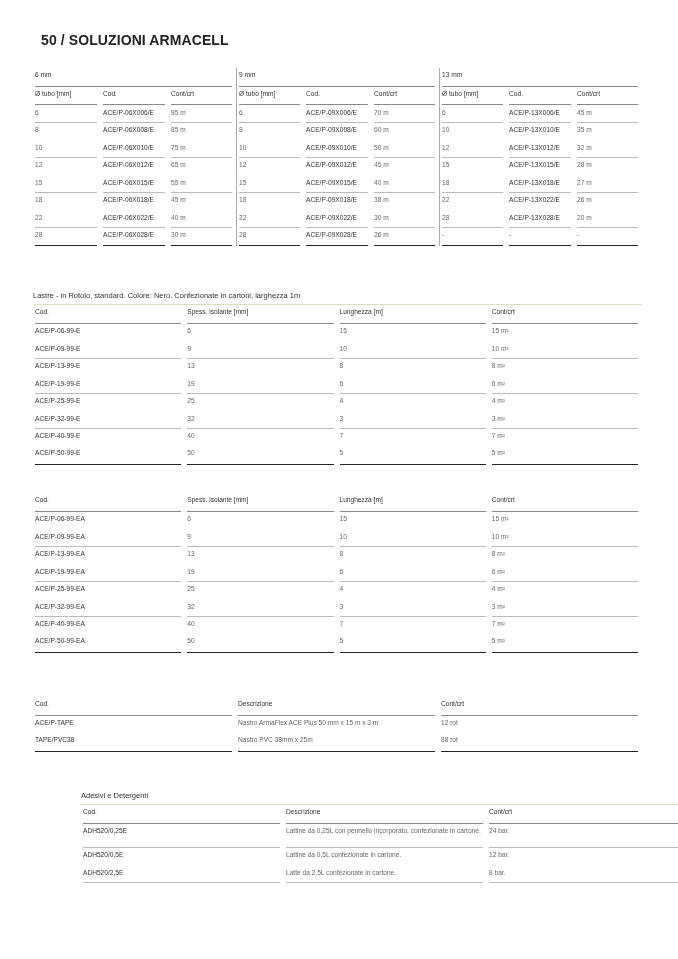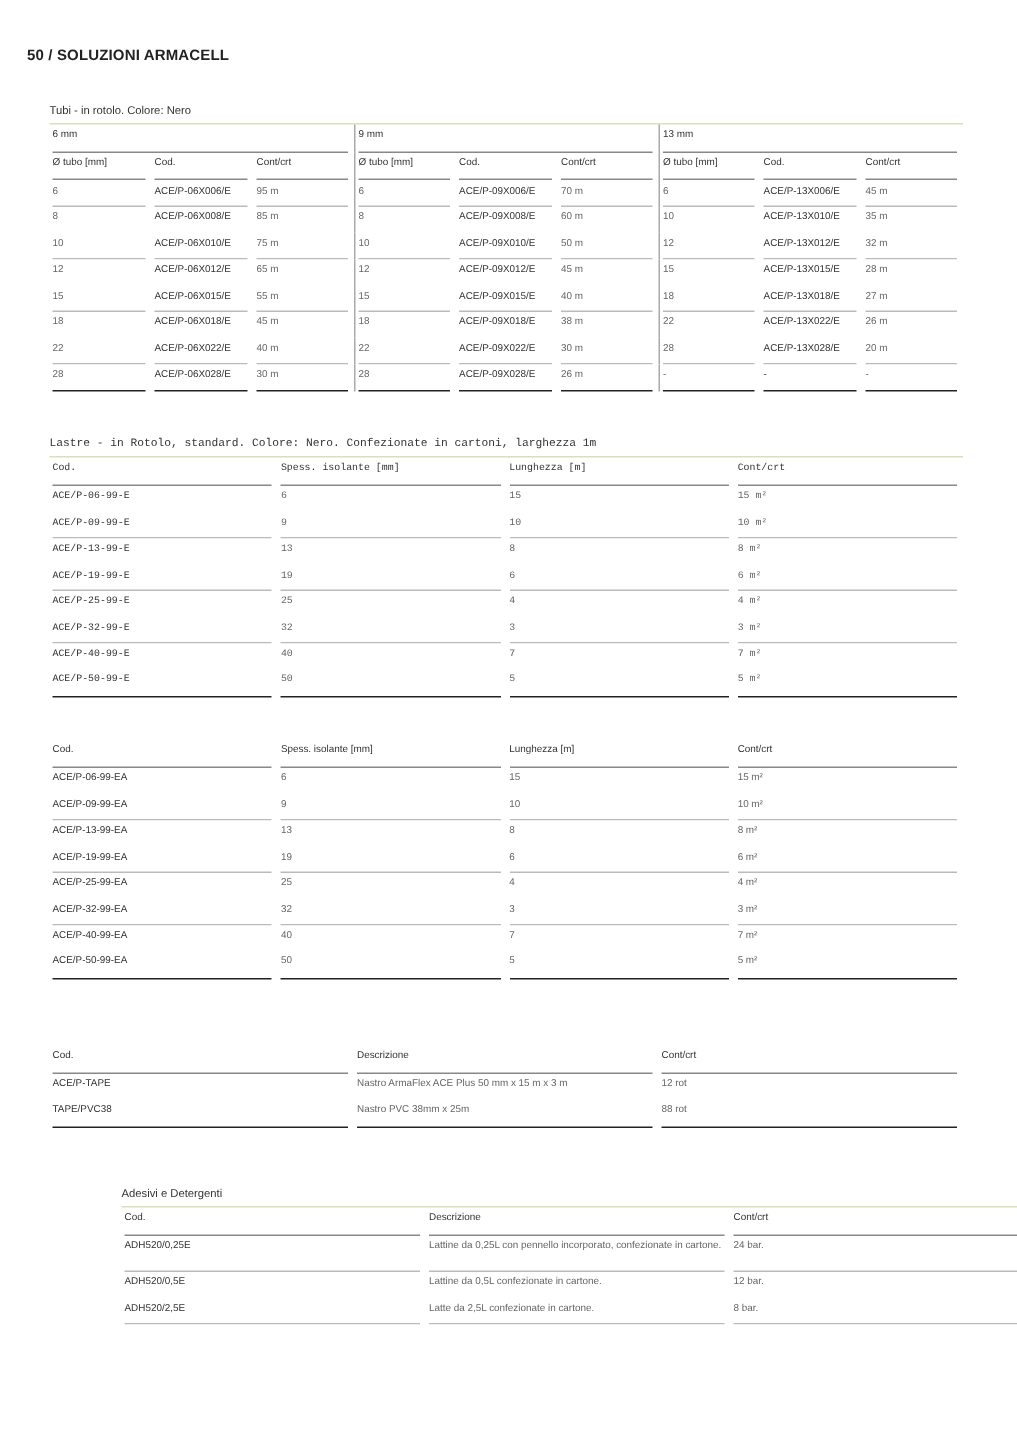--- a/index.html
+++ b/index.html
@@ -1,22 +1,22 @@
 <!DOCTYPE html>
 <html><head>
 <meta charset="utf-8">
 <style>
   html, body { margin: 0; padding: 0; background: #ffffff; }
   body {
     width: 678px; height: 959px; position: relative; overflow: hidden;
     font-family: "Liberation Sans", sans-serif; color: #333;
   }
   .page-header {
-    position: absolute; left: 18px; top: 32px;
-    font-size: 10px; font-weight: bold; color: #222; letter-spacing: 0.1px;
+    position: absolute; left: 41px; top: 32px;
+    font-size: 14px; font-weight: bold; color: #222; letter-spacing: 0.1px;
   }
   .section { position: absolute; left: 33px; width: 609px; }
   .section-title {
     font-size: 7.5px; color: #333; height: 12px; line-height: 12px;
     border-bottom: 1.5px solid #d9e0b8; padding-bottom: 2px;
   }
   table { border-collapse: separate; border-spacing: 0; width: 100%; table-layout: fixed; }
   td, th {
     font-size: 6.6px; text-align: left; font-weight: normal; padding: 0 0 0 2px;
     height: 16.5px; vertical-align: middle; white-space: nowrap; overflow: hidden;
@@ -35,21 +35,20 @@
   .tall td { height: 24px; }
   .tall td > .u { line-height: normal; display:flex; align-items:flex-start; padding-top:3px; box-sizing:border-box; }
   .no-thick tr.last td > .u { border-bottom: 1px solid #bbb; }
 </style>
 </head>
 <body>
 
 <div class="page-header">50 / SOLUZIONI ARMACELL</div>
 
 <div class="section" style="top:68px;">
-  <div class="section-title">Tubi - in rotolo. Colore: Nero</div>
   <table>
     <colgroup>
       <col style="width:68px">
         <col style="width:68px">
         <col style="width:67px">
       <col style="width:68px">
         <col style="width:68px">
         <col style="width:67px">
       <col style="width:68px">
         <col style="width:68px">
@@ -325,21 +324,21 @@
             <span class="u">-</span>
           </td>
           <td class="val">
             <span class="u">-</span>
           </td>
         </tr>
       </tbody>
   </table>
 </div>
 
-<div class="section" style="top:290px;font-family:Liberation Mono, monospace;">
+<div class="section" style="top:290px;">
   <div class="section-title">Lastre - in Rotolo, standard. Colore: Nero. Confezionate in cartoni, larghezza 1m</div>
   <table>
     <tbody id="ls-body">
         <tr>
           <th>
             <span class="u">Cod.</span>
           </th>
           <th>
             <span class="u">Spess. isolante [mm]</span>
           </th>

